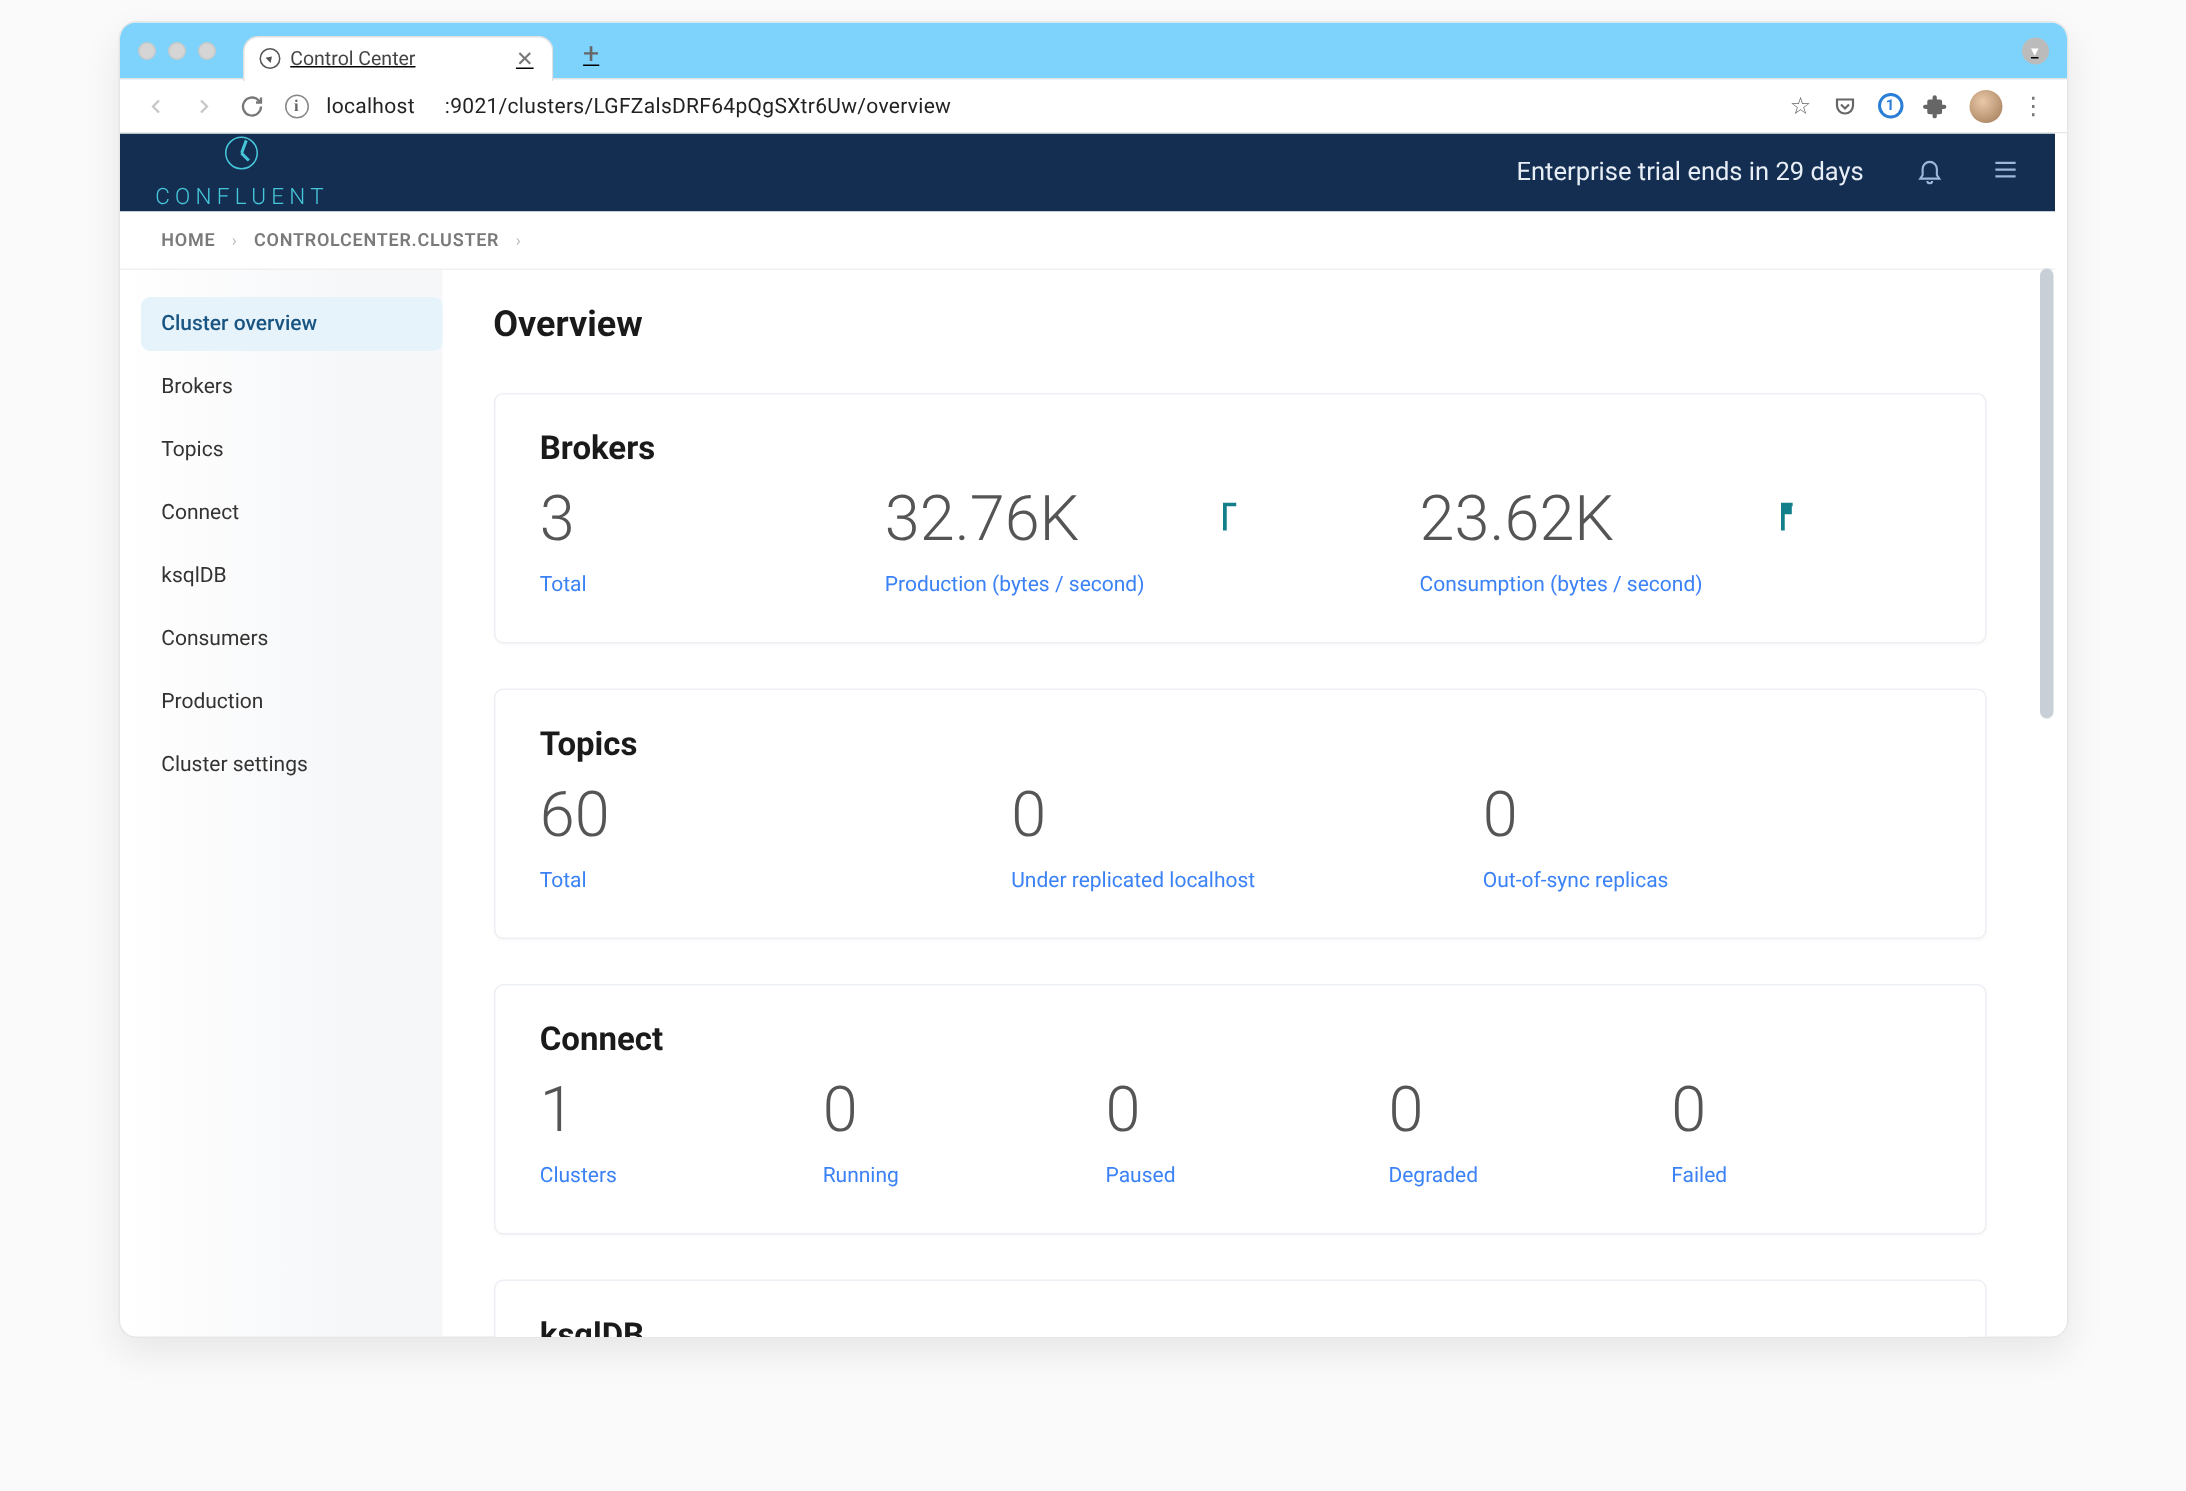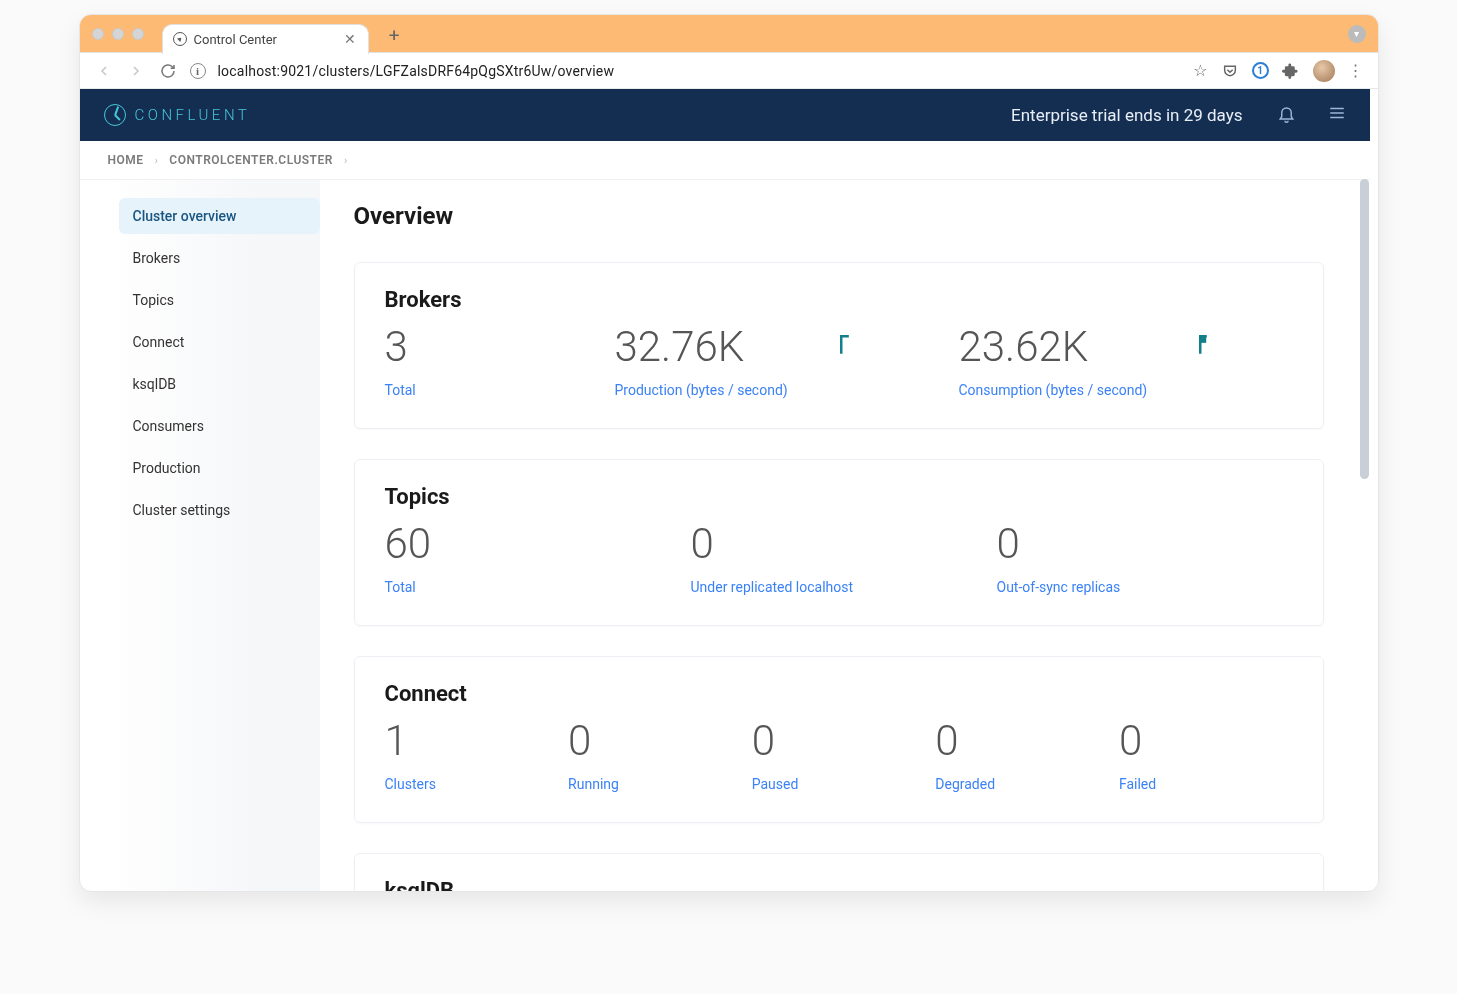--- a/index.html
+++ b/index.html
@@ -14,26 +14,27 @@
     border-radius: 12px;
     border: 1px solid #e6e6e6;
     box-shadow: 0 10px 25px rgba(0,0,0,0.08);
     overflow: hidden;
     display: flex;
     flex-direction: column;
     height: 878px;
   }
   .titlebar {
     height: 38px;
-    background: #fdba74;
+    background: #7dd3fc;
     border-bottom: 1px solid #e3e3e3;
     display: flex;
     align-items: center;
     padding: 0 12px;
     gap: 8px;
+    text-decoration: underline;
   }
   .traffic-dot { width: 12px; height: 12px; border-radius: 50%; background: #d5d5d5; border: 1px solid #c9c9c9; }
   .tab {
     margin-left: 10px;
     background: #fff;
     border: 1px solid #e0e0e0;
     border-bottom: none;
     border-top-left-radius: 10px;
     border-top-right-radius: 10px;
     padding: 6px 12px 6px 10px;
@@ -63,42 +64,42 @@
     gap: 12px;
     padding: 0 14px;
     background: #fff;
     border-bottom: 1px solid #e8e8e8;
   }
   .url-btn { width:20px;height:20px;display:flex;align-items:center;justify-content:center;color:#777;cursor:pointer;}
   .url-btn.dis { color:#c7c7c7; }
   .info-circle{width:16px;height:16px;border:1px solid #888;border-radius:50%;display:flex;align-items:center;justify-content:center;font-family:serif;font-weight:bold;font-size:11px;color:#666;}
   .url-text { font-size:14px; color:#222; letter-spacing:.2px; flex:1;}
   .url-text .host { color:#222; }
-  .url-text .path { color:#222; }
+  .url-text .path { color:#222;padding-left:20px; }
   .url-right { display:flex; align-items:center; gap:13px; color:#666; }
   .star { font-size:16px;}
   .pocket-ic, .ext-ic, .puzzle-ic { width:18px;height:18px;display:flex;align-items:center;justify-content:center; }
   .onepass { width:17px;height:17px;border:2px solid #2a7ed6;border-radius:50%;color:#2a7ed6;font-size:10px;font-weight:700;display:flex;align-items:center;justify-content:center;}
   .avatar { width:22px;height:22px;border-radius:50%;background:radial-gradient(circle at 40% 35%,#e8c8a8,#a07855);}
   .dots-v { font-size:16px;color:#777;}
 
   
   .app { flex:1; display:flex; flex-direction:column; overflow:hidden; border-right:8px solid #fff;}
   .app-header {
     background:#142e52;
     height:52px;
     display:flex;
     align-items:center;
     padding:0 24px;
     gap:16px;
     color:#fff;
   }
   .logo {
     display:flex;align-items:center;gap:9px;color:#46c7d8;
-    font-weight:300;letter-spacing:3.5px;font-size:15px;
+    font-weight:300;letter-spacing:3.5px;font-size:15px;flex-direction:column;
   }
   .logo-mark{
     width:22px;height:22px;border:1.8px solid #46c7d8;border-radius:50%;
     position:relative;
   }
   .logo-mark::before,.logo-mark::after{
     content:"";position:absolute;left:50%;top:50%;width:1.8px;height:9px;background:#46c7d8;transform-origin:bottom center;
   }
   .logo-mark::before{transform:translate(-50%,-100%) rotate(20deg);}
   .logo-mark::after{transform:translate(-50%,-100%) rotate(135deg);height:7px;}
@@ -111,21 +112,21 @@
   .crumbs{
     background:#fff;border-bottom:1px solid #f0f0f0;
     padding:12px 28px;font-size:12px;letter-spacing:.5px;color:#7a7a7a;
     display:flex;align-items:center;gap:11px;
   }
   .crumbs a{color:#7a7a7a;text-decoration:none;font-weight:600;}
   .crumbs .chev{color:#bbb;font-size:11px;}
 
   
   .body{
-    flex:1;display:flex;overflow:hidden;padding-left:25px;
+    flex:1;display:flex;overflow:hidden;
   }
   .sidebar{
     width:215px;padding:18px 0 18px 14px;
     background:linear-gradient(90deg,#ececec00 0%,#f6f7f9 70%);
   }
   .side-item{
     padding:10px 14px;border-radius:6px;font-size:14px;color:#333;
     margin-bottom:6px;cursor:pointer;
   }
   .side-item.active{background:#e6f3fb;color:#1a5581;font-weight:500;}

